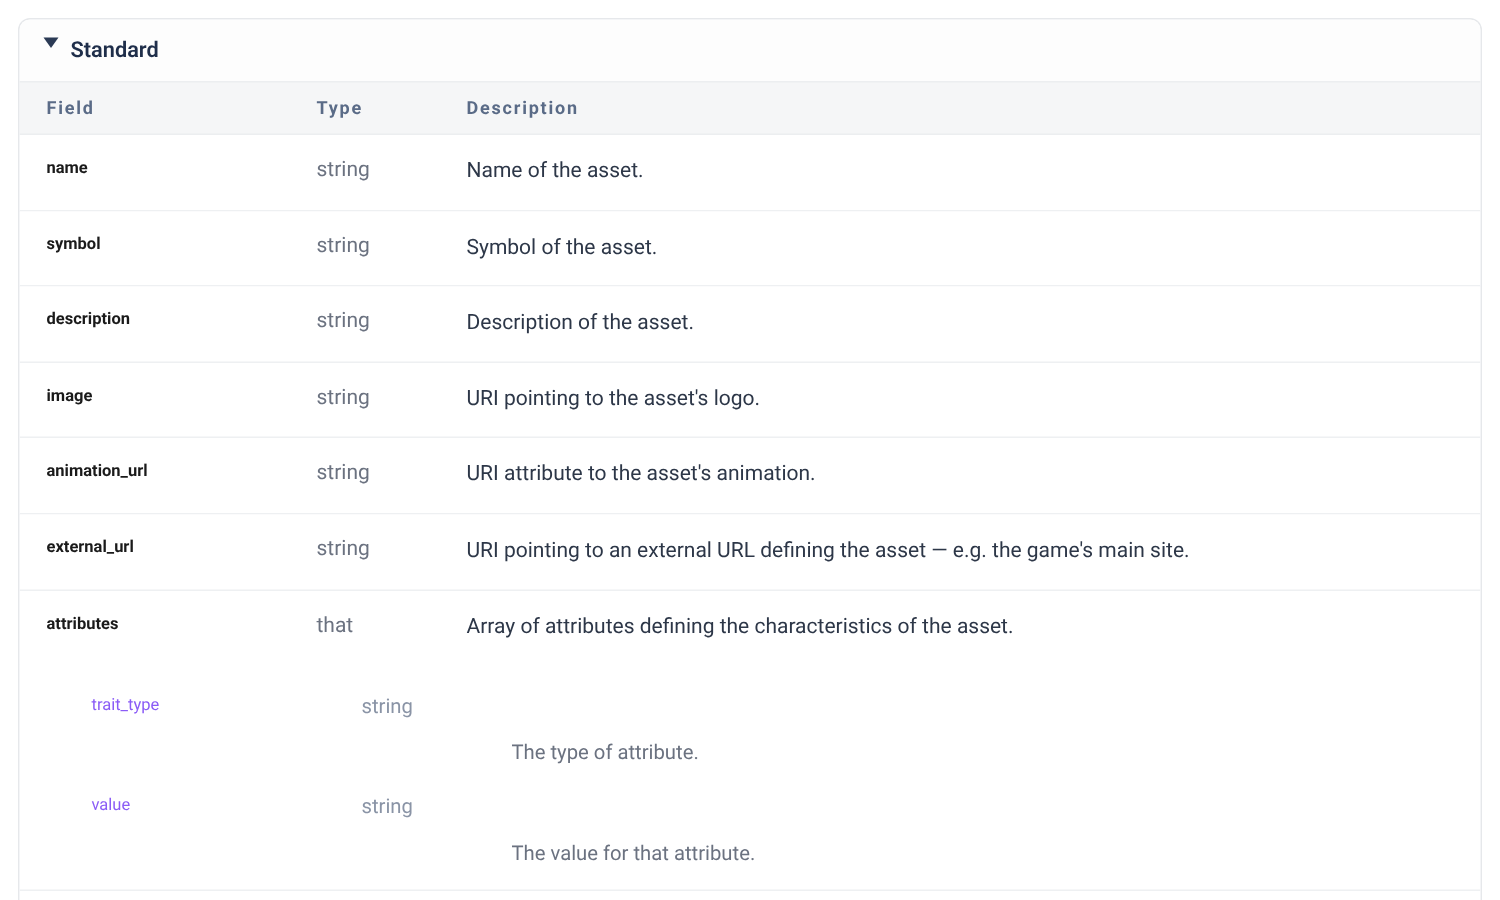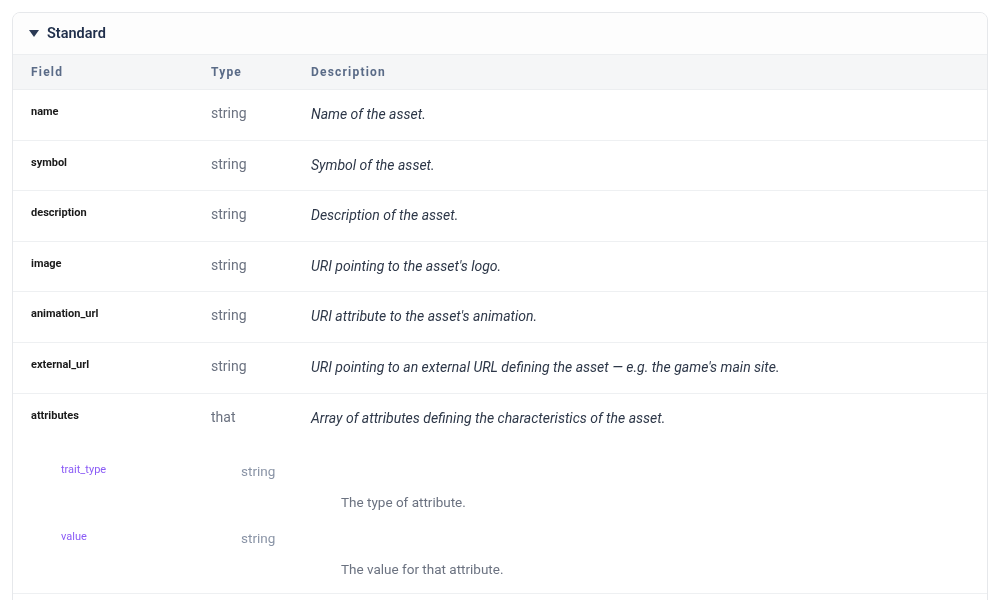--- a/index.html
+++ b/index.html
@@ -15,21 +15,20 @@
       color: #1c2a3a;
     }
     .container {
       border: 1px solid #e6e8eb;
       border-radius: 8px;
       overflow: hidden;
       background: #fdfdfd;
     }
     .section-header {
       display: flex;
-      align-items: center;
       gap: 8px;
       padding: 12px 16px;
       cursor: pointer;
       background: #fdfdfd;
     }
     .section-header .title {
       font-weight: 600;
       color: #1f2e4a;
       font-size: 14.5px;
     }
@@ -76,21 +75,20 @@
       font-size: 11px;
     }
     .row .type {
       color: #6b7280;
       font-size: 14px;
     }
     .row .desc {
       color: #2d3748;
       font-size: 14px;
       line-height: 1.4;
-      font-style: italic;
     }
     .subtable {
       padding: 10px 18px 6px 18px;
       background: #ffffff;
       border-bottom: 1px solid #eef0f2;
     }
     .subrow {
       display: grid;
       grid-template-columns: 180px 100px 1fr;
       padding: 10px 0 10px 30px;

